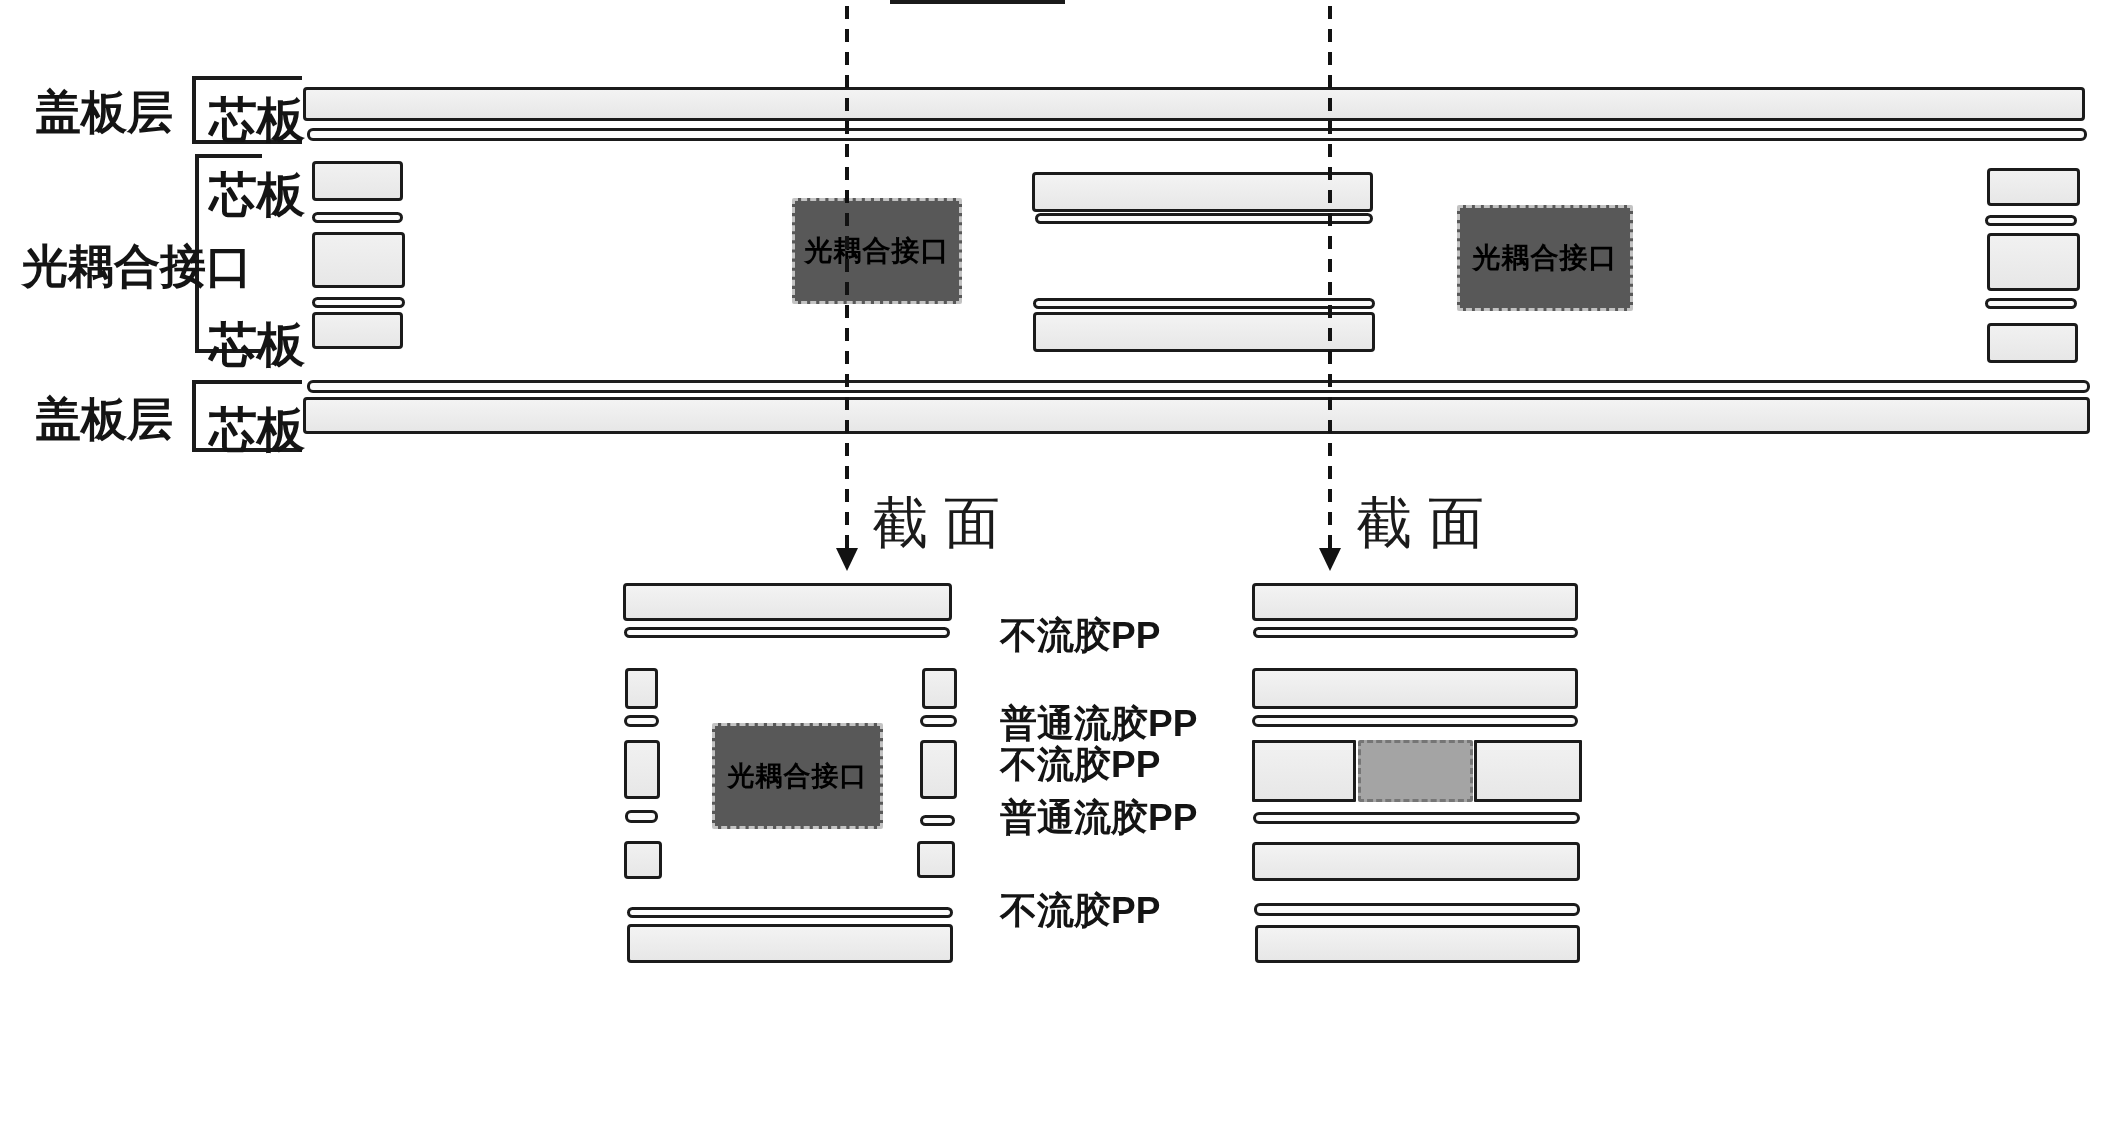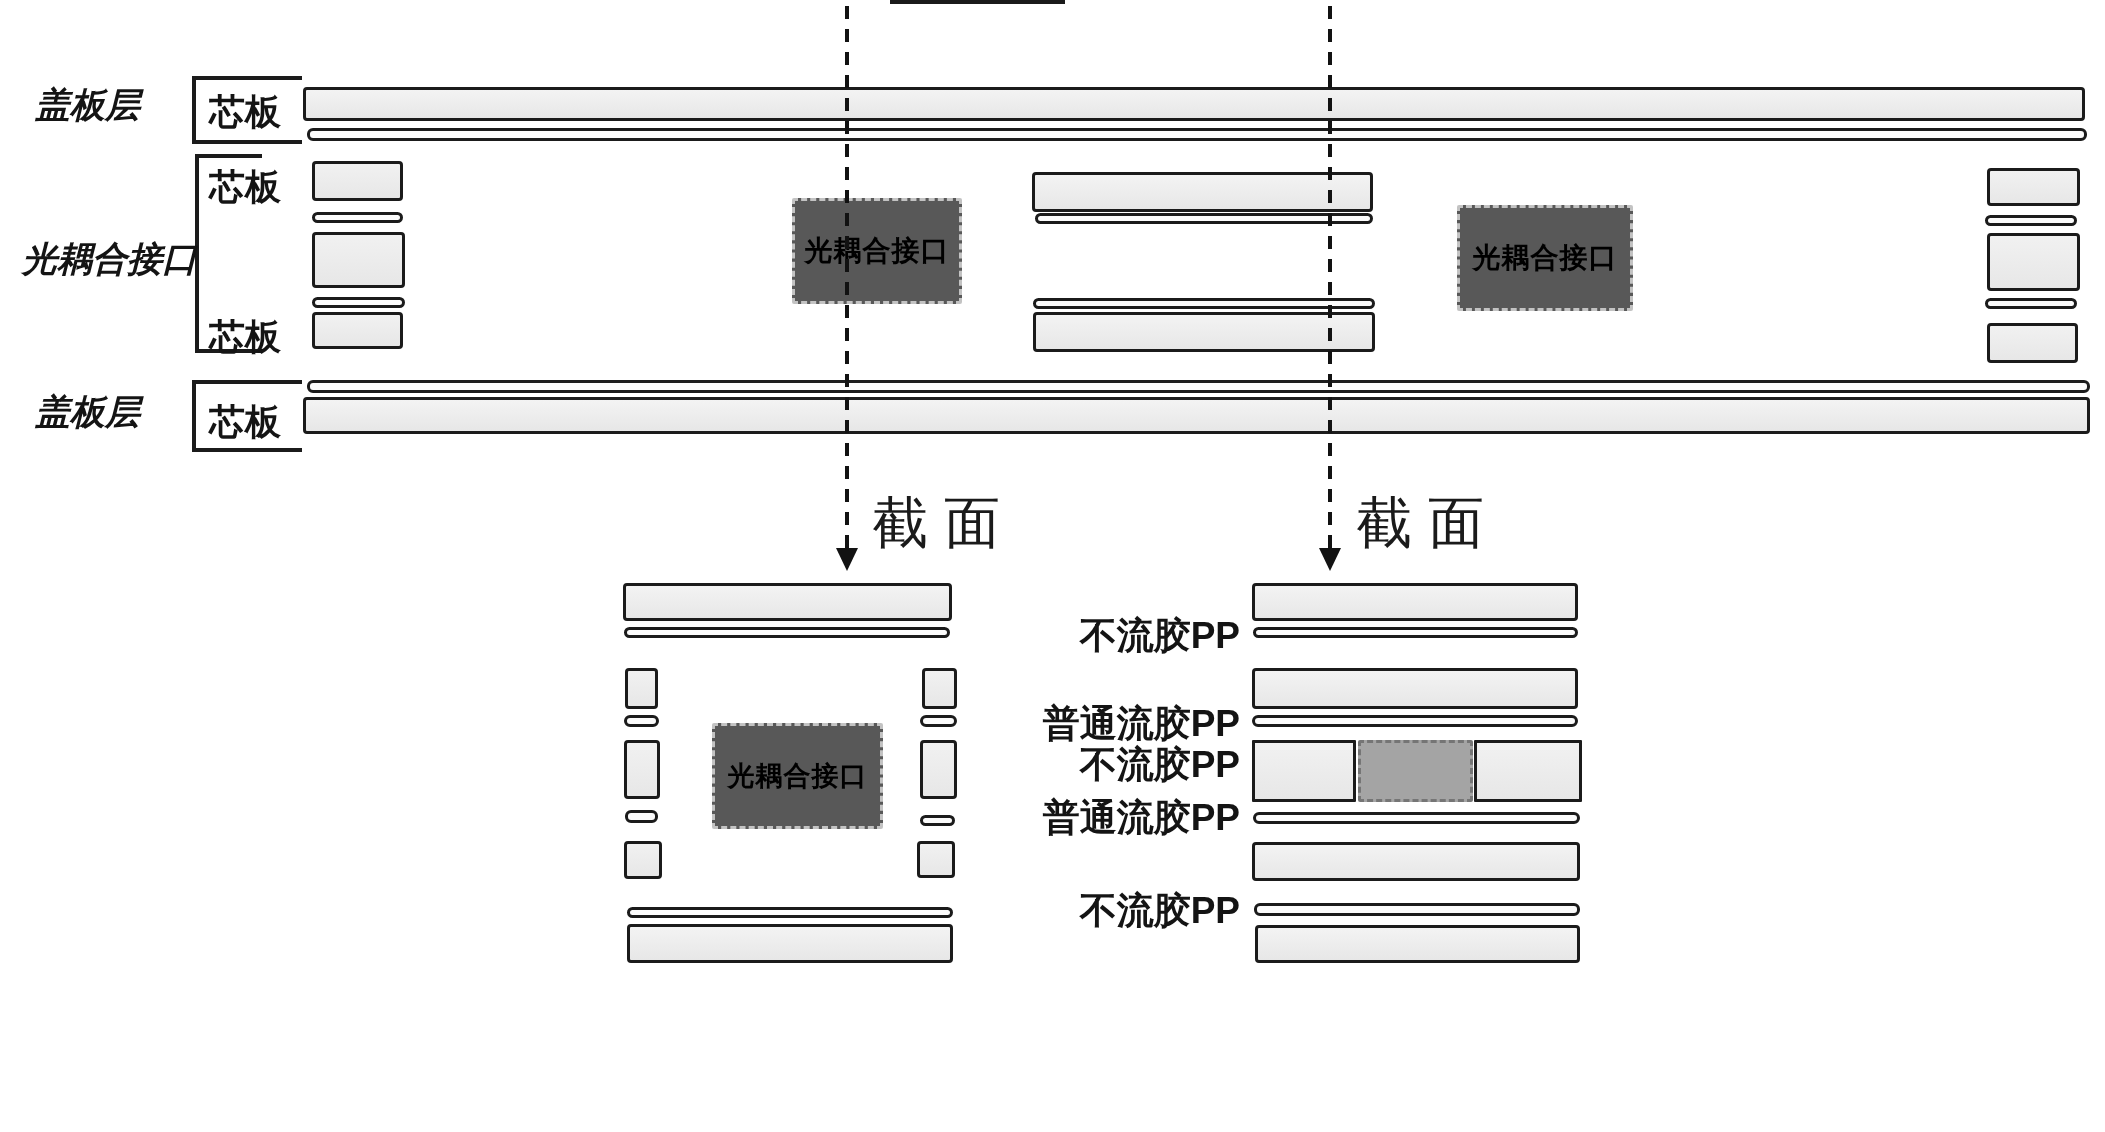--- a/index.html
+++ b/index.html
@@ -18,23 +18,23 @@
   .box{background:linear-gradient(#f1f1f1,#e7e7e7);border:3px solid var(--line);border-radius:4px;z-index:1;}
   .dark{background:var(--dark-fill);border:3px dashed #c3c3c3;border-radius:2px;z-index:3;
         display:flex;align-items:center;justify-content:center;
         color:#000;font-weight:bold;letter-spacing:1px;}
   .fiber{background:var(--fiber-fill);border:3px dotted #ededed;z-index:2;
          display:flex;align-items:center;justify-content:center;
          color:#fff;font-weight:bold;}
   .grayblock{background:var(--fiber-fill);border:3px dashed #757575;border-radius:2px;z-index:2;}
   .bracket{border-left:4px solid var(--line);border-top:4px solid var(--line);border-bottom:4px solid var(--line);z-index:1;}
   .lbl{font-weight:bold;white-space:nowrap;z-index:4;color:#141414;}
-  .layer-lbl{font-size:35px;font-style:italic;}
-  .core-lbl{font-size:36px;font-family:Liberation Serif, serif;}
-  .pp-lbl{font-size:37px;line-height:40px;text-align:right;width:240px;}
+  .layer-lbl{font-size:46px;}
+  .core-lbl{font-size:48px;font-family:Liberation Serif, serif;}
+  .pp-lbl{font-size:37px;line-height:40px;width:240px;}
   .dashline{width:4px;background:repeating-linear-gradient(to bottom,#121212 0 13px,transparent 13px 23px);z-index:6;}
   .arrowhead{width:0;height:0;border-left:11px solid transparent;border-right:11px solid transparent;
              border-top:23px solid #121212;z-index:6;}
   .section-lbl{font-family:"Liberation Serif",serif;font-size:56px;font-weight:500;
                letter-spacing:16px;white-space:nowrap;z-index:4;color:#1a1a1a;}
   .caption{font-size:53px;font-weight:bold;text-align:center;white-space:nowrap;color:#101010;}
   .topline{background:#1a1a1a;z-index:1;}
 </style>
 </head>
 <body>

